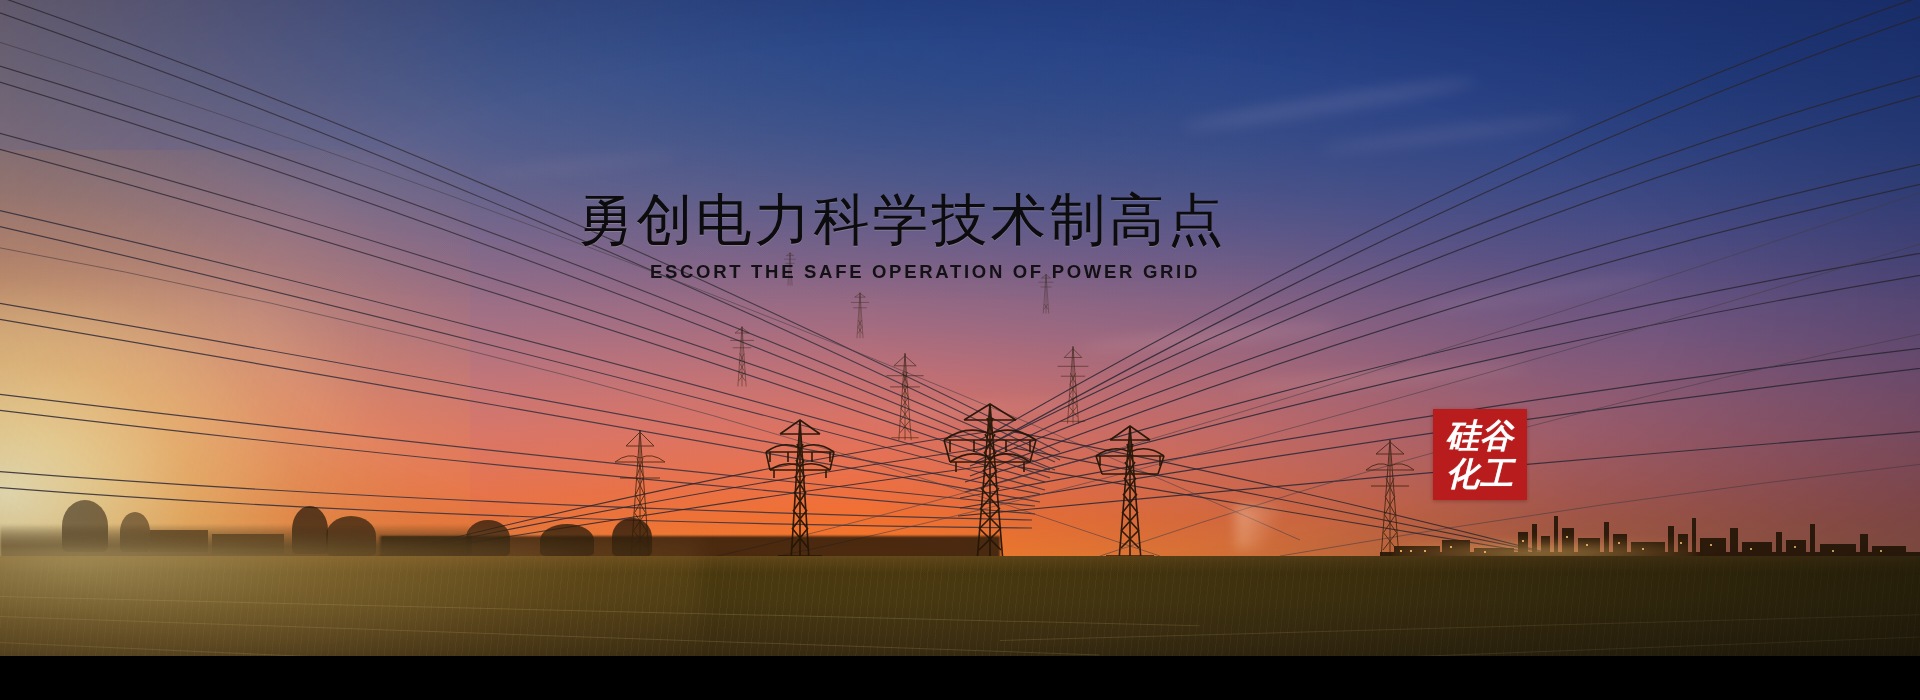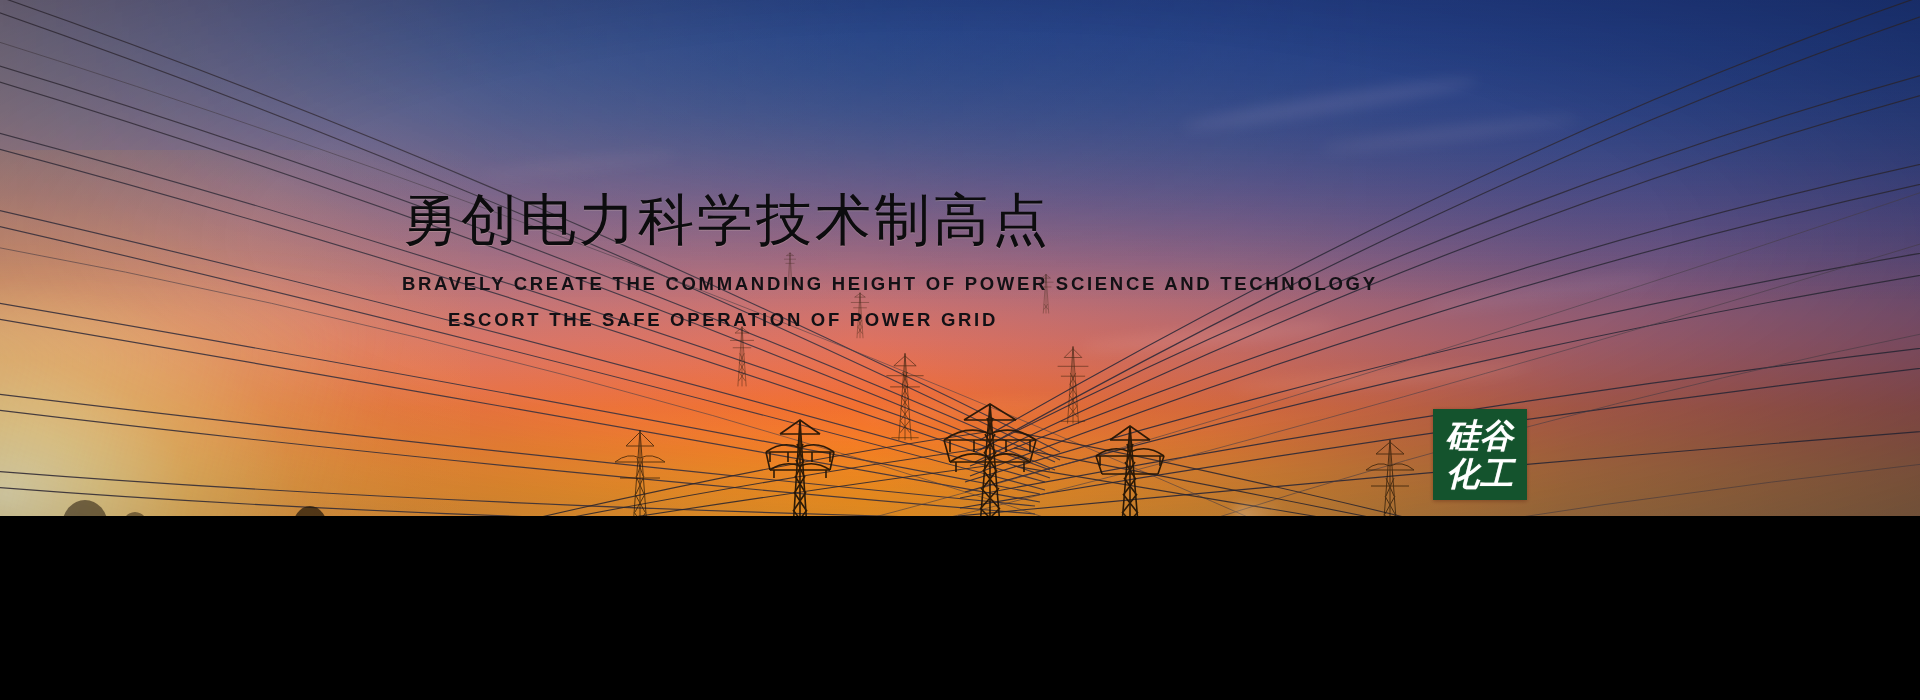--- a/index.html
+++ b/index.html
@@ -5,22 +5,23 @@
   * { box-sizing: border-box; margin: 0; padding: 0; }
   html, body {
     width: 1920px; height: 700px;
     background: #000;
     font-family: "Liberation Sans", "DejaVu Sans", sans-serif;
     overflow: hidden;
   }
 
   #banner {
     position: relative;
-    width: 1920px; height: 516px;
+    width: 1920px; height: 656px;
     overflow: hidden;
+    text-align: center;
   }
 
   
   .sky {
     position: absolute; inset: 0;
     background:
       linear-gradient(to bottom,
         #2c4a86 0%,
         #31508b 7%,
         #3a558c 14%,
@@ -167,21 +168,21 @@
     white-space:nowrap;
     margin-top:12px;
   }
   .subline.second { margin-top:0;margin-left:46px; }
 
   
   .logo-stamp {
     position:absolute;
     left:1433px; top:409px;
     width:94px; height:91px;
-    background:#14532d;
+    background:#b91c1c;
     display:flex; flex-direction:column;
     align-items:center; justify-content:center;
     box-shadow: 0 1px 4px rgba(70,10,5,0.35);
   }
   .logo-row {
     color:#fff;
     font-family:"DejaVu Serif","Liberation Serif",serif;
     font-size:33px;
     line-height:38px;
     font-weight:700;
@@ -460,21 +461,20 @@
 
   <div style="position:absolute;left:0;top:556px;width:1920px;height:18px;
               background:linear-gradient(to bottom, rgba(110,78,26,0.75), rgba(60,44,14,0.0));"></div>
   <div class="ground-glow"></div>
   <div class="ground-dark-right"></div>
   <div style="position:absolute;inset:0;pointer-events:none;
               background:radial-gradient(ellipse at 50% 46%, rgba(0,0,0,0) 52%, rgba(0,0,0,0.22) 100%);"></div>
 
   <div class="copy">
     <div class="headline">勇创电力科学技术制高点</div>
-    <div class="subline">BRAVELY CREATE THE COMMANDING HEIGHT OF POWER SCIENCE AND TECHNOLOGY</div>
     <div class="subline second">ESCORT THE SAFE OPERATION OF POWER GRID</div>
   </div>
 
   <div class="logo-stamp">
     <div class="logo-row">硅谷</div>
     <div class="logo-row">化工</div>
   </div>
 
 </div>
 

